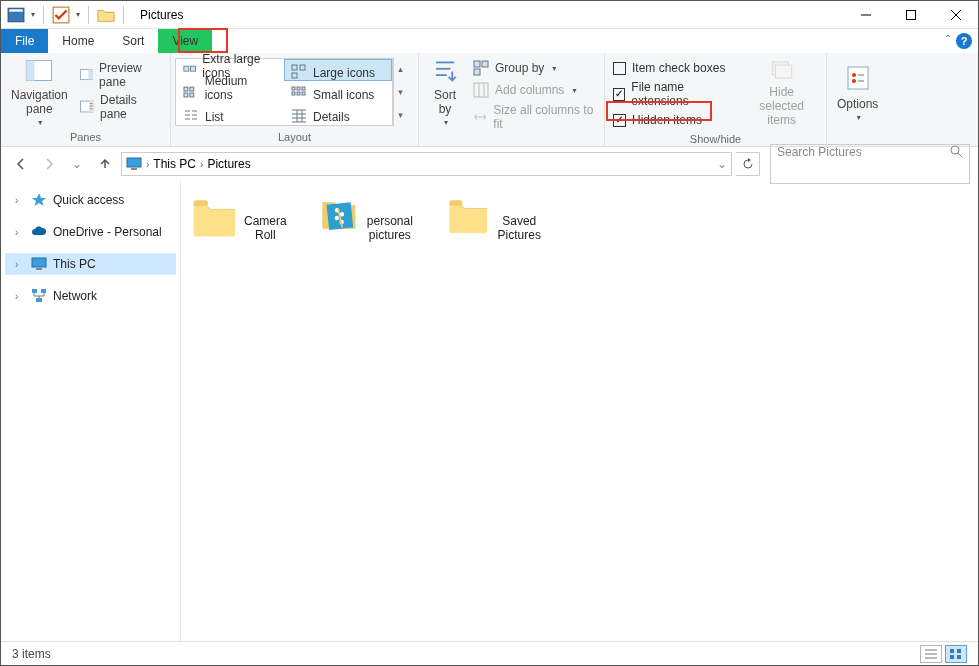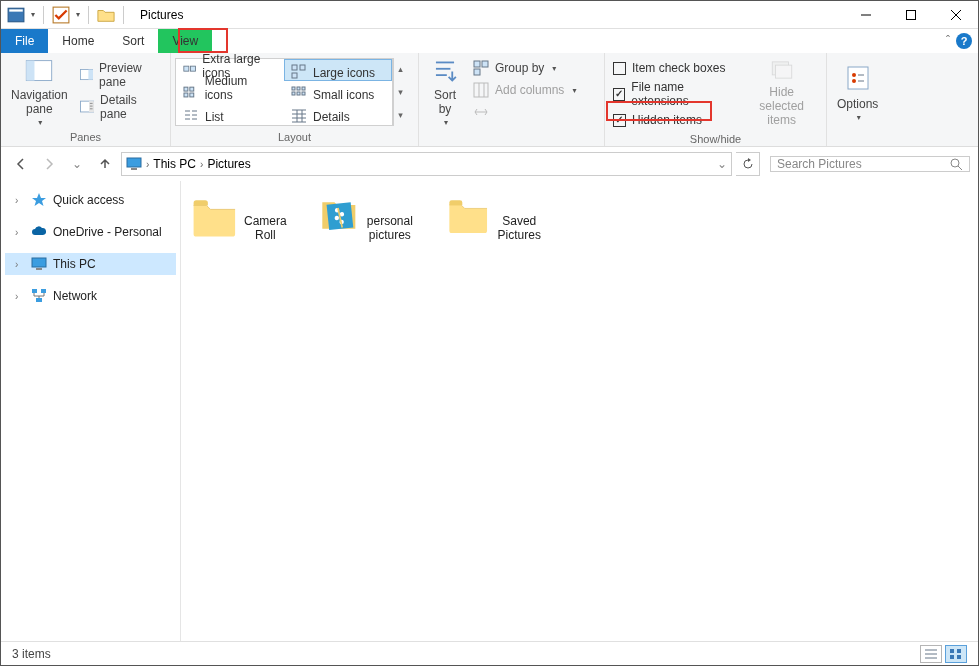--- a/index.html
+++ b/index.html
@@ -45,21 +45,21 @@
 .chk.checked::after { content: "✓"; font-weight: bold; }
 .caret-down { font-size: 8px; color: #555; margin-left: 2px; }
 
 
 .nav-row { height: 34px; display: flex; align-items: center; padding: 4px 8px; gap: 4px; }
 .nav-arrow { width: 24px; height: 24px; display: flex; align-items: center; justify-content: center; color: #888; }
 .nav-arrow.enabled { color: #555; }
 .addr-bar { flex: 1; height: 24px; border: 1px solid #ccc; display: flex; align-items: center; padding: 0 4px; gap: 4px; }
 .addr-chev { color: #666; font-size: 10px; }
 .refresh-box { width: 24px; height: 24px; border: 1px solid #ccc; border-left: none; display: flex; align-items: center; justify-content: center; color: #555; }
-.search-box { width: 200px; height: 16px; border: 1px solid #ccc; display: flex; align-items: flex-end; padding: 0 6px; color: #888; margin-left: 6px; }
+.search-box { width: 200px; height: 40px; border: 1px solid #ccc; display: flex; align-items: flex-start; padding: 0 6px; color: #888; margin-left: 6px; }
 .search-box span.ph { flex: 1; }
 
 
 .main { display: flex; height: calc(100% - 28px - 24px - 94px - 34px - 24px); }
 .tree { width: 180px; border-right: 1px solid #e5e5e5; padding: 8px 4px; }
 .tree-item { display: flex; align-items: center; gap: 6px; padding: 3px 6px 3px 10px; color: #222; }
 .tree-item .exp { width: 10px; color: #777; font-size: 10px; }
 .tree-item.sel { background: #cde8ff; }
 .tree-icon { width: 16px; height: 16px; display: flex; align-items: center; justify-content: center; }
 .content { flex: 1; padding: 18px 10px; display: flex; gap: 32px; align-items: flex-start; }
@@ -288,20 +288,21 @@
           <span>Add columns</span>
             <span class="caret-down">▾</span>
         </div>
         <div class="small-row-btn disabled">
           <svg class="icon16" viewBox="0 0 16 16">
               <g stroke="#bbb">
                 <line x1="2" y1="8" x2="14" y2="8"></line>
                 <path d="M4 5 l-2 3 l2 3 M12 5 l2 3 l-2 3" fill="none"></path>
               </g>
             </svg>
+          <span>Size all columns to fit</span>
         </div>
       </div>
     </div>
   </div>
 
   <div class="ribbon-group" style="width:222px; position:relative;">
     <div class="ribbon-group-body">
       <div style="display:flex; flex-direction:column; padding-top:2px;">
         <div class="check-row">
           <div class="chk"></div>

